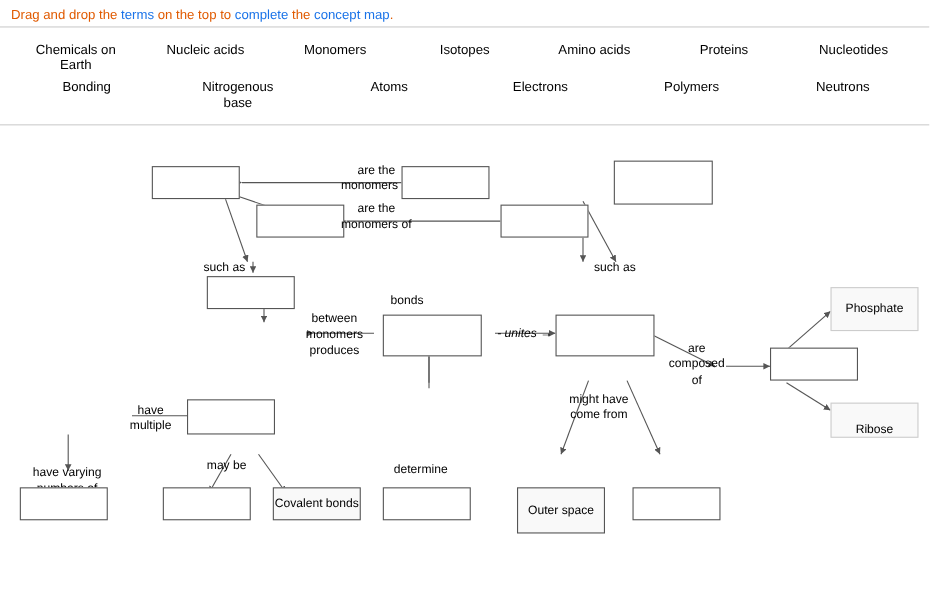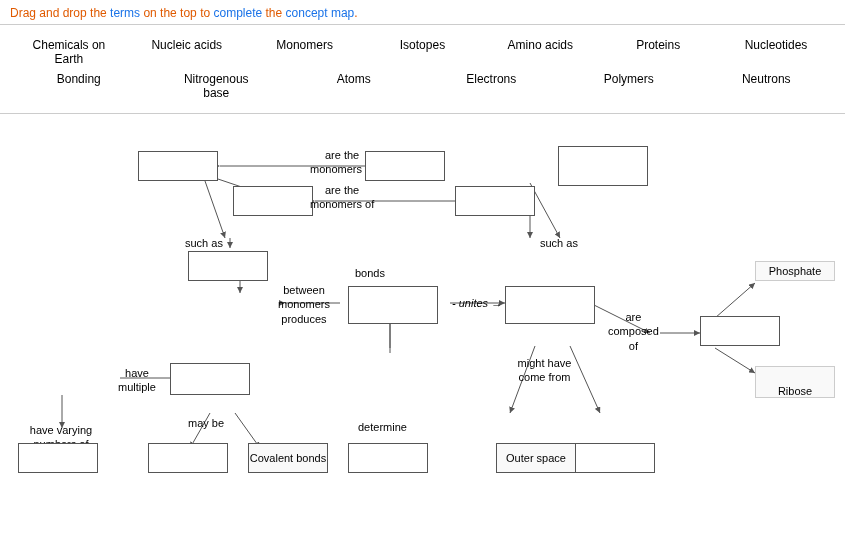--- a/index.html
+++ b/index.html
@@ -188,21 +188,21 @@
   <div class="box" style="left:348px; top:168px; width:90px; height:38px;"></div>
 
   <div class="label-text" style="left:452px; top:178px;font-style:italic;">- unites →</div>
 
   <div class="label-text" style="left:608px; top:192px;">are<br>composed<br>of</div>
 
   <div class="box" style="left:700px; top:198px;"></div>
 
   <div class="label-text" style="left:355px; top:148px;">bonds</div>
 
-  <div class="box box-filled" style="left:755px; top:143px; width:80px; height:20px; border:1px solid #ccc; background:#f9f9f9;">
+  <div class="box box-filled" style="left:755px; top:143px; width:80px; height:40px; border:1px solid #ccc; background:#f9f9f9;">
     <span>Phosphate</span>
   </div>
 
   <div class="box box-filled" style="left:755px; top:248px; width:80px; height:32px; border:1px solid #ccc; background:#f9f9f9;align-items:flex-end;">
     <span>Ribose</span>
   </div>
 
   <div class="label-text" style="left:118px; top:248px;">have<br>multiple</div>
 
   <div class="box" style="left:170px; top:245px; width:80px; height:32px;"></div>
@@ -218,19 +218,19 @@
   <div class="box box-filled" style="left:248px; top:325px; width:80px; height:30px; background:#f9f9f9;">
     <span>Covalent bonds</span>
   </div>
 
   <div class="label-text" style="left:358px; top:302px;">determine</div>
 
   <div class="box" style="left:348px; top:325px; width:80px; height:30px;"></div>
 
   <div class="label-text" style="left:502px; top:238px; width:85px;">might have<br>come from</div>
 
-  <div class="box box-filled" style="left:496px; top:325px; width:80px; height:30px; background:#f9f9f9;">
+  <div class="box box-filled" style="left:470px; top:325px; width:80px; height:42px; background:#f9f9f9;">
     <span>Outer space</span>
   </div>
 
   <div class="box" style="left:575px; top:325px; width:80px; height:30px;"></div>
 
 </div>
 
 </body></html>

